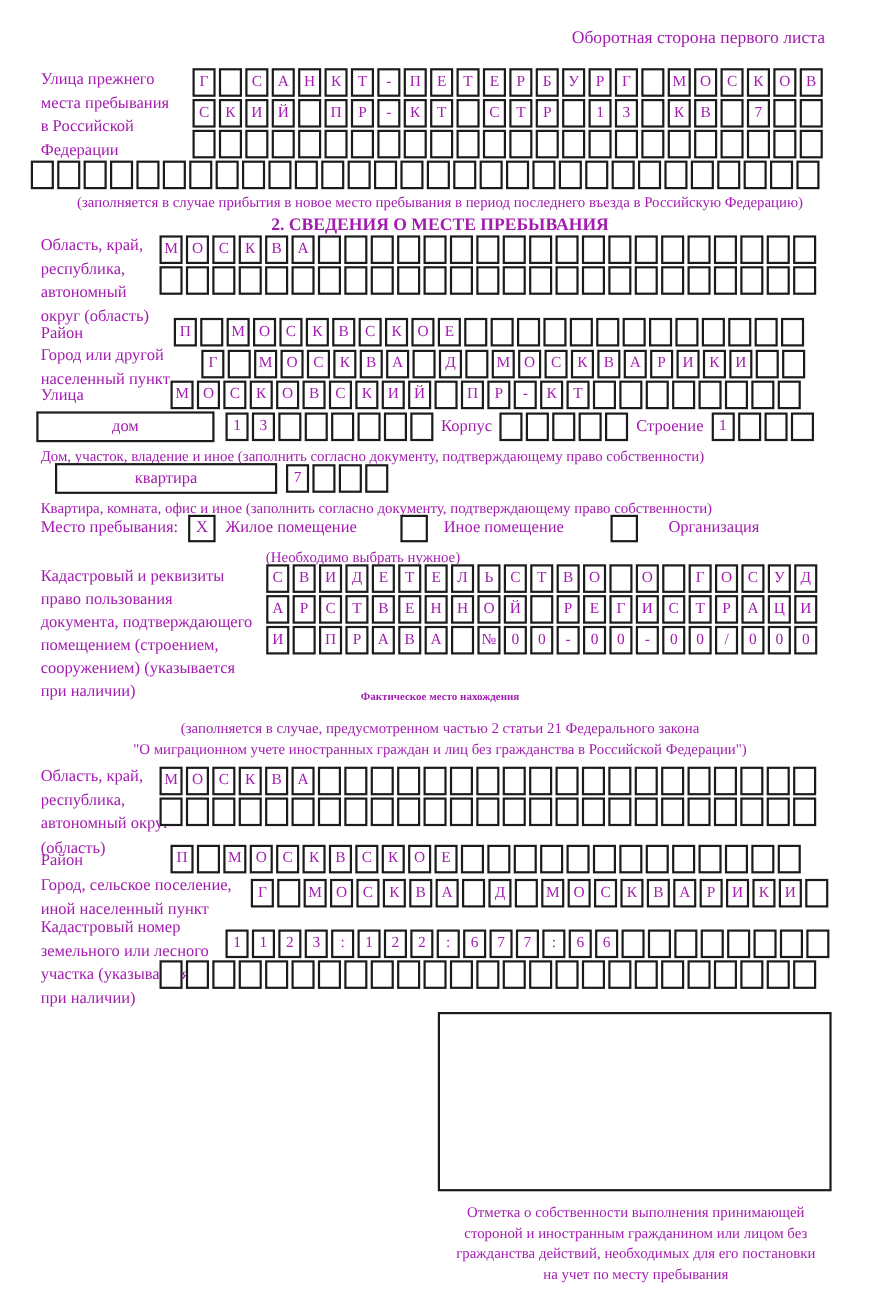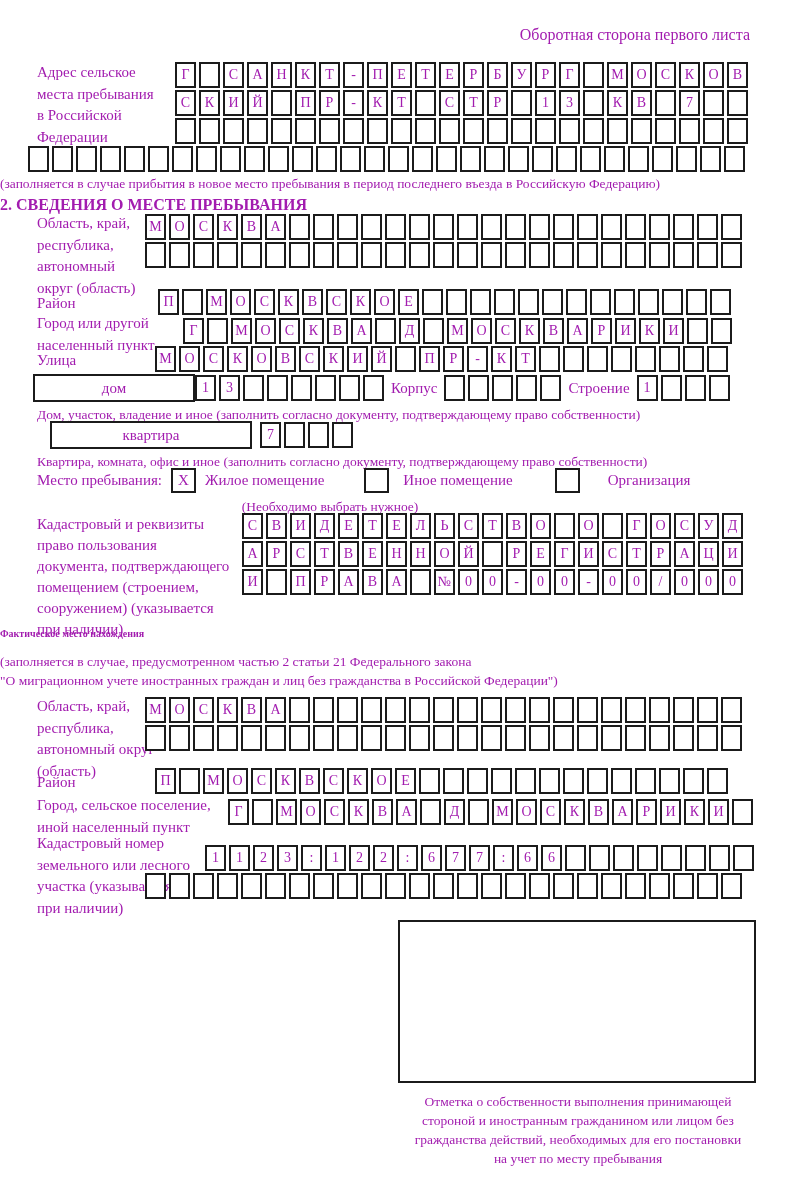--- a/index.html
+++ b/index.html
@@ -20,41 +20,41 @@
     font-size:14px; line-height:1;
   }
   .widebox {
     height:28px; box-sizing:border-box; border:2px solid #1b1b1b;
     display:flex; align-items:center; justify-content:center;
     font-size:15px; background:#fff;
   }
   .fieldrow { display:flex; align-items:center; }
   .inline-label { font-size:15px; padding:0 7px; white-space:nowrap; }
   .note { font-size:13.5px; line-height:19px; }
-  .center { left:0; width:800px; text-align:left; }
+  .center { left:0; width:800px; text-align:center; }
   .bold { font-weight:bold; }
   .chk {
     width:25px; height:25px; box-sizing:border-box; border:2px solid #1b1b1b;
     display:flex; align-items:center; justify-content:center;
     font-size:15px; flex:0 0 auto; background:#fff;
   }
   .stayrow { display:flex; align-items:center; }
   .stamp {
     box-sizing:border-box; border:2px solid #1b1b1b; background:#fff;
   }
 </style>
 </head>
 <body>
 
 <div class="page">
 
   <div class="abs label" style="top:24px; right:50px; font-size:16px;">Оборотная сторона первого листа</div>
 
   <div class="abs label label4" style="left:37px; top:62px;">
-      <div>Адрес сельское</div>
+      <div>Улица прежнего</div>
       <div>места пребывания</div>
       <div>в Российской</div>
       <div>Федерации</div>
     </div>
   <div class="abs boxrow" style="left:175px; top:62px;">
       <div class="cell">Г</div>
       <div class="cell"></div>
       <div class="cell">С</div>
       <div class="cell">А</div>
       <div class="cell">Н</div>
@@ -307,21 +307,21 @@
       <div class="cell"></div>
       <div class="cell"></div>
       <div class="cell"></div>
       <div class="cell"></div>
       <div class="cell"></div>
       <div class="cell"></div>
       <div class="cell"></div>
     </div>
 
   <div class="abs fieldrow" style="left:33px; top:374px;">
-    <div class="widebox" style="width:162px; ">дом</div>
+    <div class="widebox" style="width:162px; margin-right:10px;">дом</div>
     <div class="boxrow">
         <div class="cell">1</div>
         <div class="cell">3</div>
         <div class="cell"></div>
         <div class="cell"></div>
         <div class="cell"></div>
         <div class="cell"></div>
         <div class="cell"></div>
         <div class="cell"></div>
       </div>

